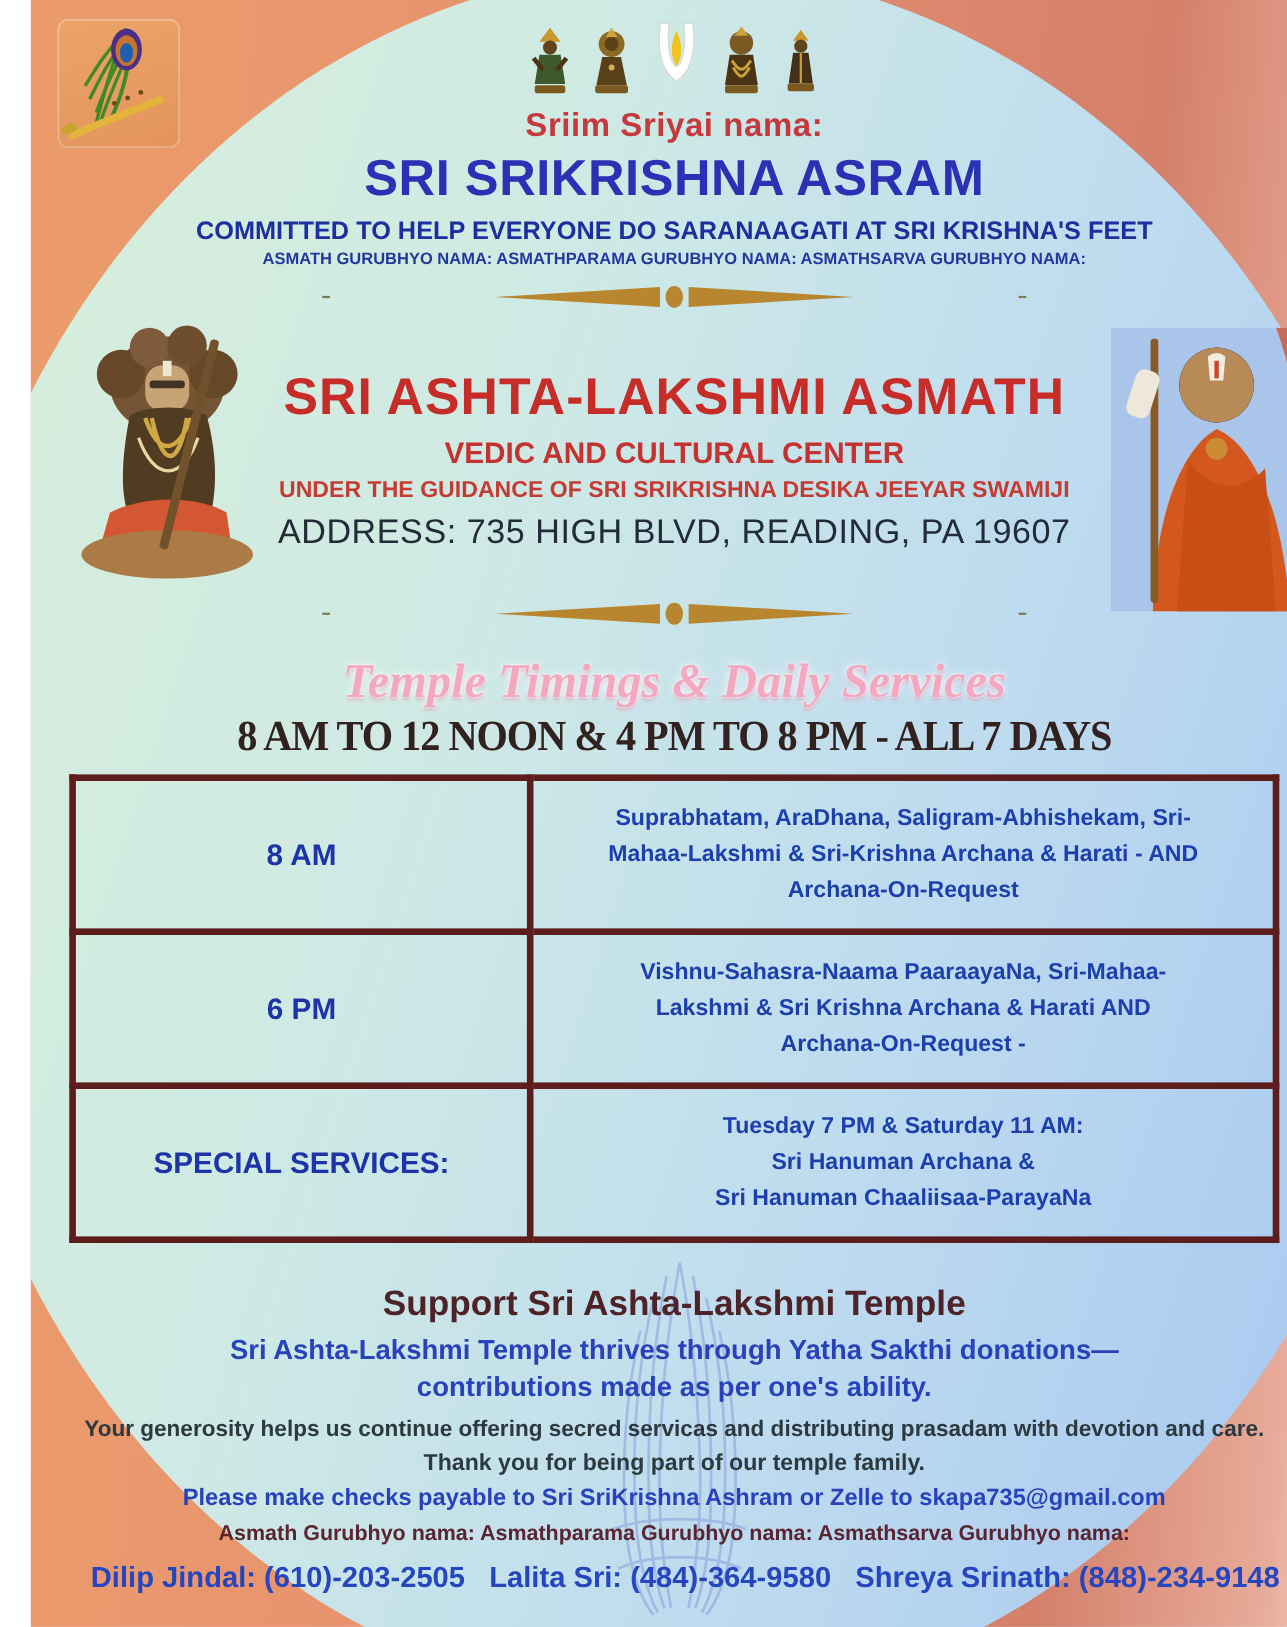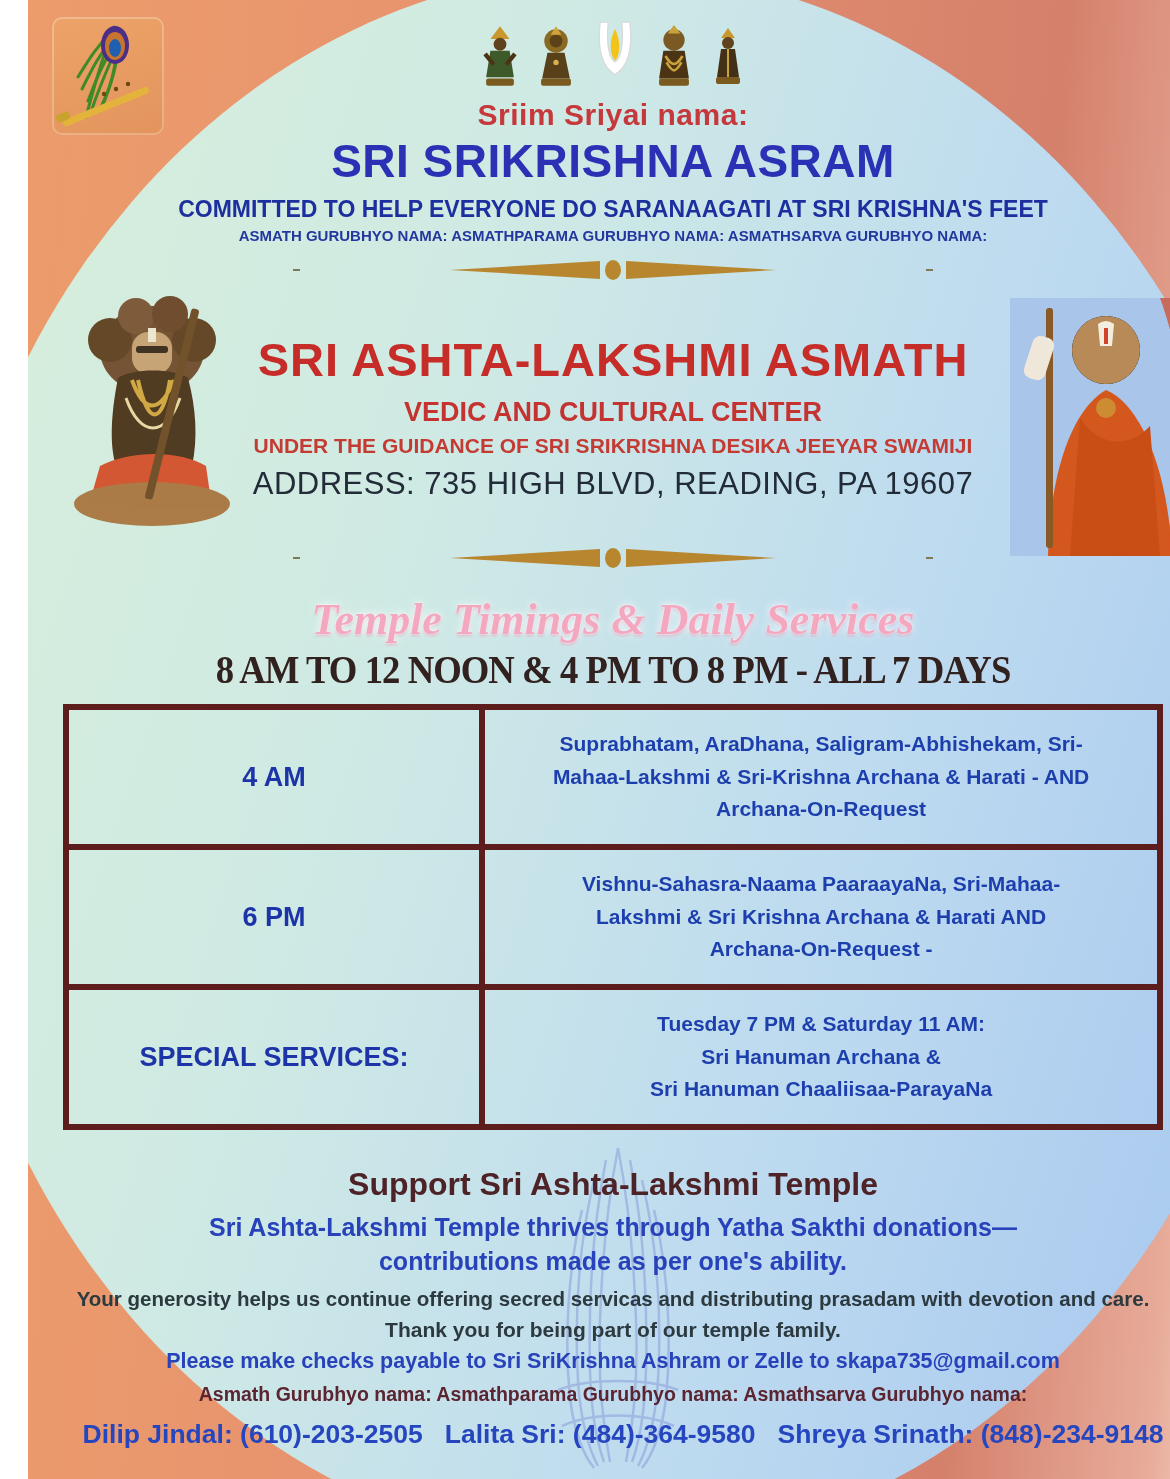--- a/index.html
+++ b/index.html
@@ -209,21 +209,21 @@
       <div class="tri-r"></div>
       <div class="line"></div>
     </div>
 
     <div class="script-heading">Temple Timings &amp; Daily Services</div>
     <div class="hours">8 AM TO 12 NOON &amp; 4 PM TO 8 PM - ALL 7 DAYS</div>
 
     <table class="timings">
       <tbody>
           <tr>
-        <td class="time-cell">4 AM</td>
+        <td class="time-cell">8 AM</td>
         <td class="services-cell">Suprabhatam, AraDhana, Saligram-Abhishekam, Sri-
 Mahaa-Lakshmi &amp; Sri-Krishna Archana &amp; Harati - AND
 Archana-On-Request</td>
       </tr>
       <tr>
         <td class="time-cell">6 PM</td>
         <td class="services-cell">Vishnu-Sahasra-Naama PaaraayaNa, Sri-Mahaa-
 Lakshmi &amp; Sri Krishna Archana &amp; Harati AND
 Archana-On-Request -</td>
       </tr>

